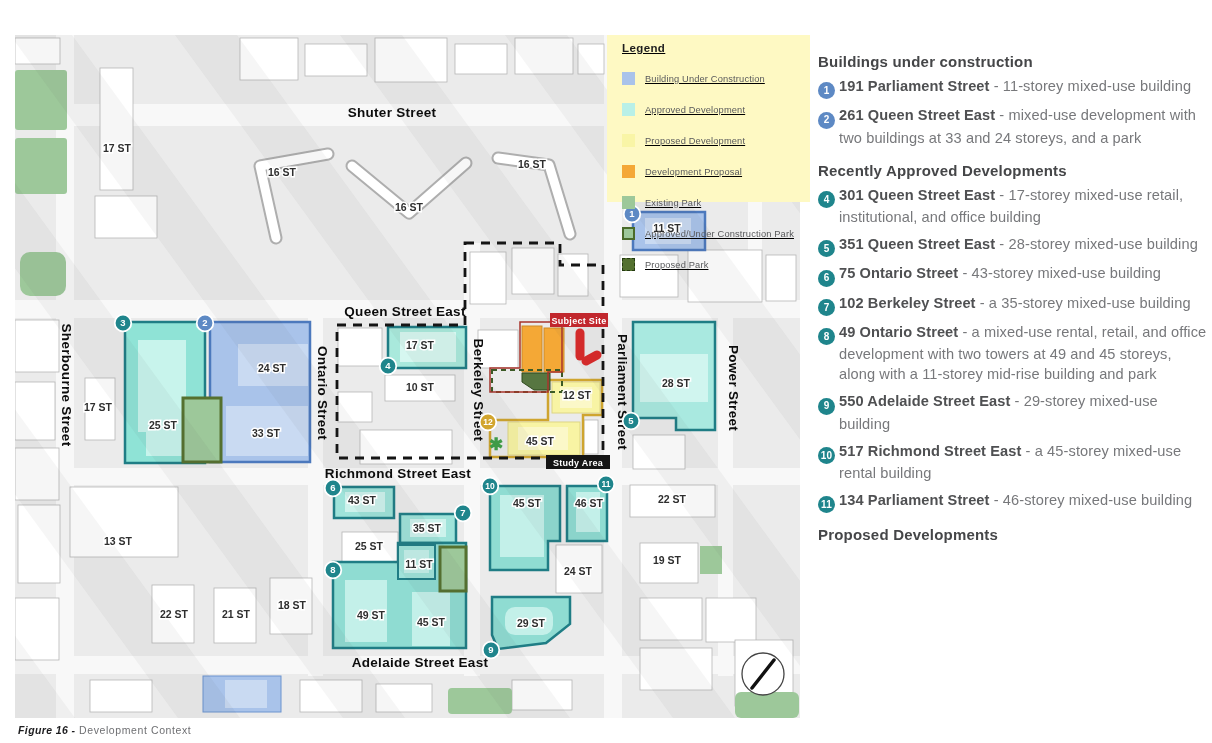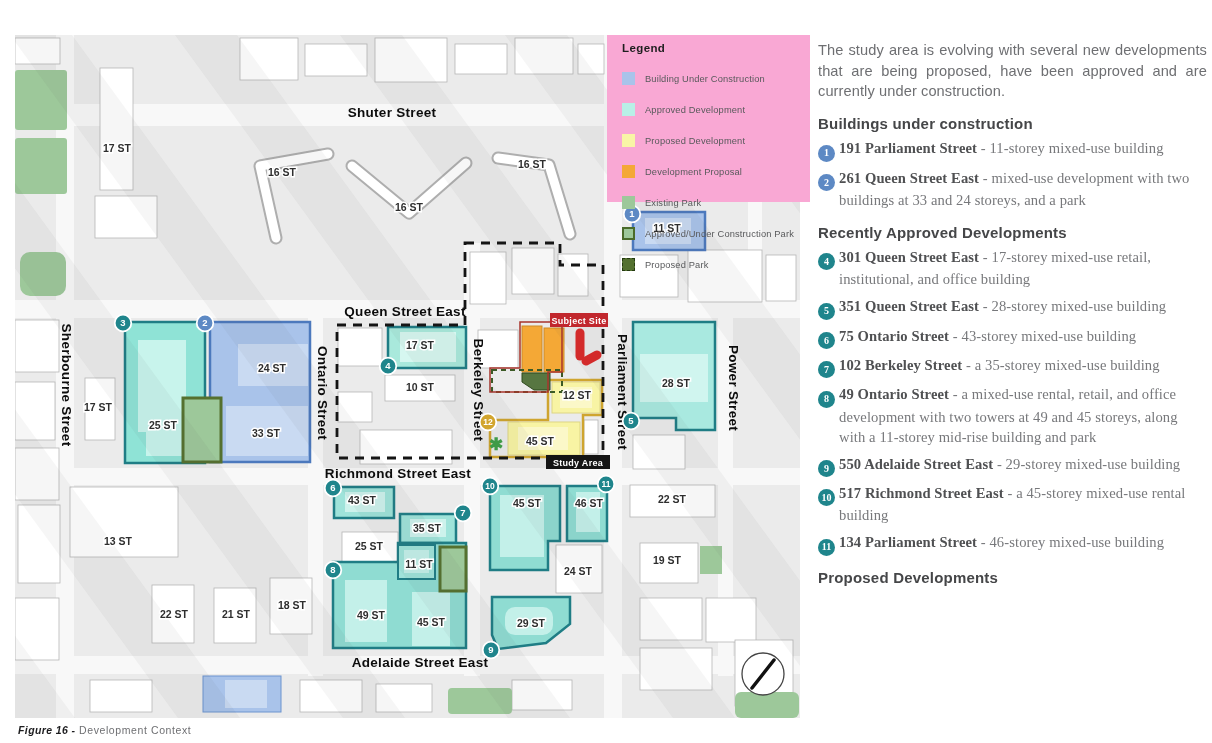--- a/index.html
+++ b/index.html
@@ -1,34 +1,34 @@
 <!DOCTYPE html>
 <html><head>
 <meta charset="utf-8">
 <style>
   html,body{margin:0;padding:0;background:#fff;font-family:"Liberation Sans",sans-serif;}
   .page{position:relative;width:1212px;height:743px;background:#fff;overflow:hidden;}
   #map-svg{position:absolute;left:15px;top:35px;}
   
-  .legend{position:absolute;left:607px;top:35px;width:203px;height:167px;background:#f9a8d4;
-          padding:7px 0 0 15px;box-sizing:border-box;}
+  .legend{position:absolute;left:607px;top:35px;width:203px;height:167px;background:#fef9c3;
+          padding:7px 0 0 15px;box-sizing:border-box;text-decoration:underline;}
   .legend-title{font-weight:bold;font-size:11.5px;color:#1e1e1e;letter-spacing:.4px;}
   .legend-item{display:flex;align-items:center;margin-top:18px;gap:10px;}
   .swatch{width:13px;height:13px;flex:0 0 13px;box-sizing:border-box;}
   .sw-uc{background:#a9c3ea}.sw-ap{background:#b9f0e7}.sw-pr{background:#f9f5a6}
   .sw-dp{background:#f4a836}.sw-pk{background:#9dc89a}
   .sw-apk{background:#9dc89a;border:2.5px solid #4a6b2a}
   .sw-ppk{background:#53702f;border:1.5px dashed #243a10}
   .legend-label{font-size:9.3px;color:#58595b;white-space:nowrap;letter-spacing:.15px;}
   
   .panel{position:absolute;left:818px;top:40px;width:389px;}
   .intro{font-size:14.6px;line-height:1.42;color:#6e6f72;text-align:justify;margin:0 0 10px;letter-spacing:.1px;}
   .sec-heading{font-size:15px;color:#454648;margin:13px 0 3px;font-weight:bold;letter-spacing:.2px;}
   .dev-item{font-size:14.6px;line-height:1.37;color:#77787b;margin:7px 0;padding-left:21px;
-            text-indent:-21px;letter-spacing:.1px;font-family:Liberation Serif, serif;}
+            text-indent:-21px;letter-spacing:.1px;}
   .dev-badge{display:inline-flex;width:17px;height:17px;border-radius:50%;color:#fff;font-size:10px;
              font-weight:bold;align-items:center;justify-content:center;text-indent:0;
              vertical-align:-3px;margin-right:4px;}
   .dev-addr{font-weight:bold;color:#4f5052;}
   
   .caption{position:absolute;left:18px;top:724px;font-size:10.5px;letter-spacing:.6px;color:#6e6f72;}
   .caption b{color:#1d1d1f;letter-spacing:.4px;font-style:italic;}
 </style>
 </head>
 <body>
@@ -264,21 +264,20 @@
           <span class="legend-label">Approved/Under Construction Park</span>
         </div>
         <div class="legend-item">
           <span class="swatch sw-ppk"></span>
           <span class="legend-label">Proposed Park</span>
         </div>
       </div>
   </div>
 
   <div class="panel" id="text-panel">
-    <p class="intro">The study area is evolving with several new developments that are being proposed, have been approved and are currently under construction.</p>
   <div class="sec-heading">Buildings under construction</div>
       <p class="dev-item"><span class="dev-badge" style="background: rgb(93, 137, 196);">1</span><span class="dev-addr">191 Parliament Street</span><span> - 11-storey mixed-use building</span></p>
       <p class="dev-item"><span class="dev-badge" style="background: rgb(93, 137, 196);">2</span><span class="dev-addr">261 Queen Street East</span><span> - mixed-use development with two buildings at 33 and 24 storeys, and a park</span></p>
       <div class="sec-heading">Recently Approved Developments</div>
       <p class="dev-item"><span class="dev-badge" style="background: rgb(31, 133, 140);">4</span><span class="dev-addr">301 Queen Street East</span><span> - 17-storey mixed-use retail, institutional, and office building</span></p>
       <p class="dev-item"><span class="dev-badge" style="background: rgb(31, 133, 140);">5</span><span class="dev-addr">351 Queen Street East</span><span> - 28-storey mixed-use building</span></p>
       <p class="dev-item"><span class="dev-badge" style="background: rgb(31, 133, 140);">6</span><span class="dev-addr">75 Ontario Street</span><span> - 43-storey mixed-use building</span></p>
       <p class="dev-item"><span class="dev-badge" style="background: rgb(31, 133, 140);">7</span><span class="dev-addr">102 Berkeley Street</span><span> - a 35-storey mixed-use building</span></p>
       <p class="dev-item"><span class="dev-badge" style="background: rgb(31, 133, 140);">8</span><span class="dev-addr">49 Ontario Street</span><span> - a mixed-use rental, retail, and office development with two towers at 49 and 45 storeys, along with a 11-storey mid-rise building and park</span></p>
       <p class="dev-item"><span class="dev-badge" style="background: rgb(31, 133, 140);">9</span><span class="dev-addr">550 Adelaide Street East</span><span> - 29-storey mixed-use building</span></p>

